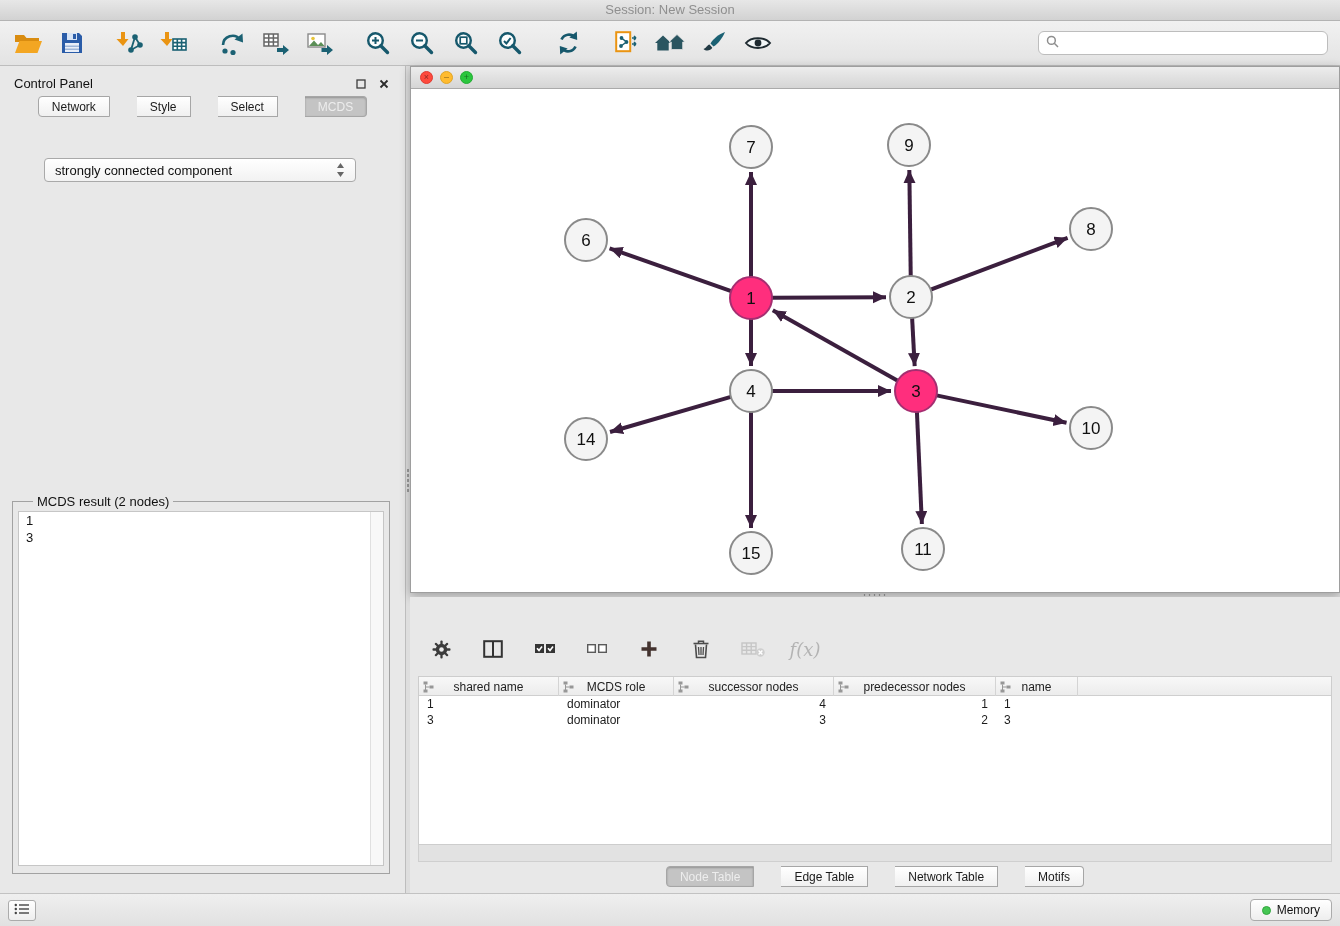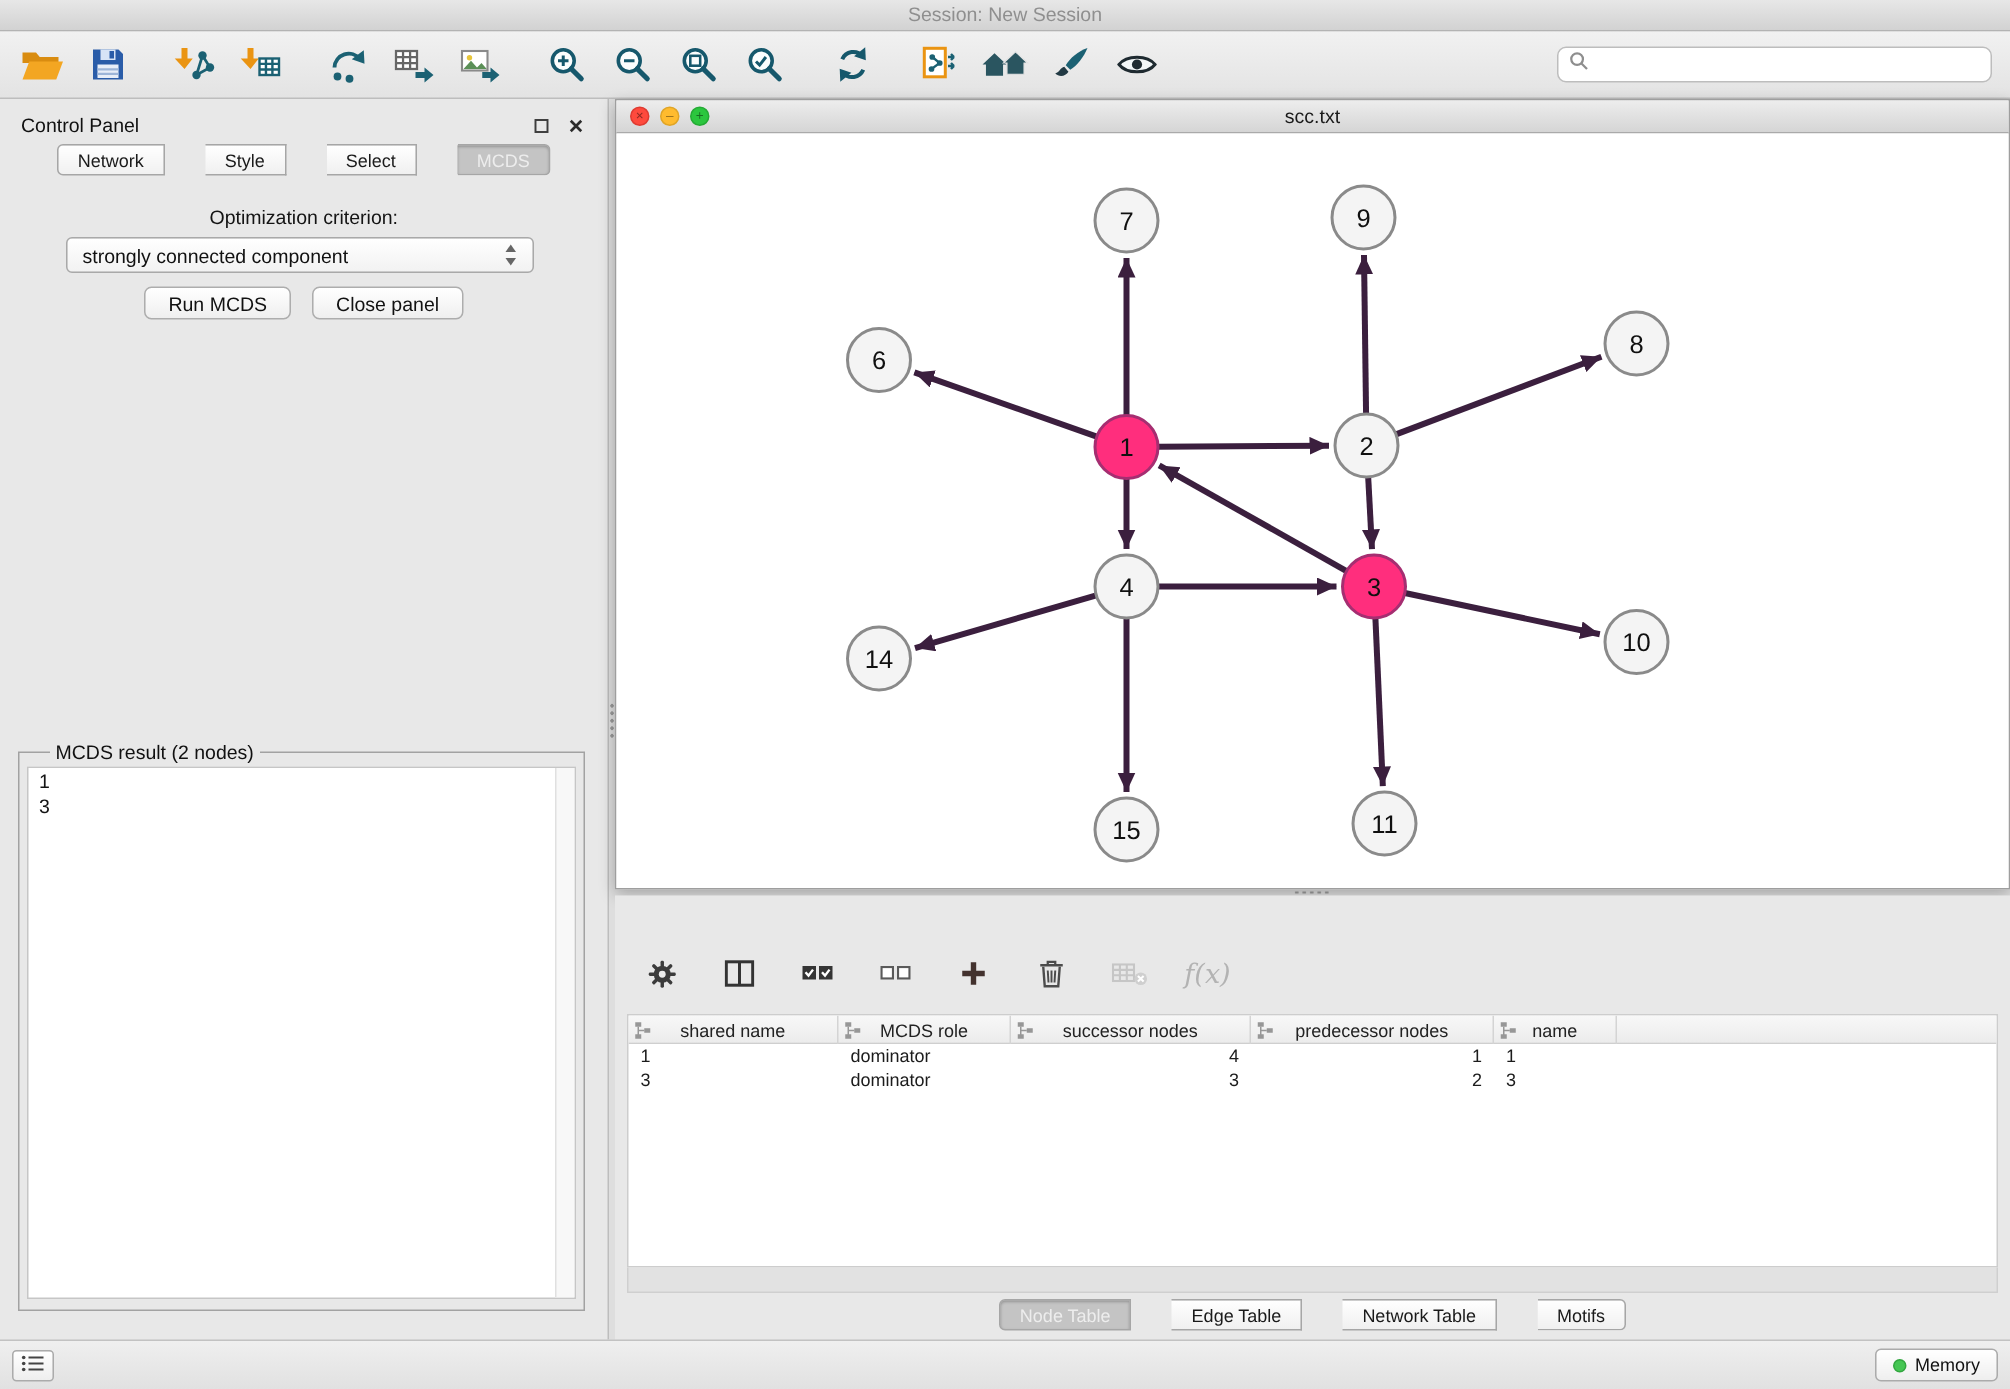--- a/index.html
+++ b/index.html
@@ -286,34 +286,29 @@
       </span>
     </div>
     <div class="cp-tabs-row">
       <div class="seg" id="cp-tabs">
           <button class="seg-btn">Network</button>
           <button class="seg-btn">Style</button>
           <button class="seg-btn">Select</button>
           <button class="seg-btn active">MCDS</button>
         </div>
     </div>
-    <div class="opt-label">Optimization criterion:</div>
     <div class="dropdown">
       <span>strongly connected component</span>
       <span class="dd-arrows">
         <svg width="9" height="16" viewBox="0 0 9 16">
             <path d="M4.5 1 L8 6 H1 Z" fill="#666"></path>
             <path d="M4.5 15 L1 10 H8 Z" fill="#666"></path>
           </svg>
       </span>
     </div>
-    <div class="cp-buttons">
-      <button class="push-btn">Run MCDS</button>
-      <button class="push-btn">Close panel</button>
-    </div>
     <fieldset class="mcds">
       <legend>MCDS result (2 nodes)</legend>
       <div class="result-box">
         <div id="result-lines">
             <div class="result-line">1</div>
             <div class="result-line">3</div>
           </div>
         <div class="result-track"></div>
       </div>
     </fieldset>
@@ -321,21 +316,20 @@
 
   <div class="v-splitter">
       <div class="grip"></div>
     </div>
   <div class="h-splitter">
       <div class="grip"></div>
     </div>
 
   <div class="net-window">
     <div class="net-titlebar">
-      <div class="net-title">scc.txt</div>
       <div class="lights">
         <button class="light red">×</button>
         <button class="light yellow">–</button>
         <button class="light green">+</button>
       </div>
     </div>
     <div class="net-canvas">
       <svg id="graph-svg" width="928" height="504" viewBox="0 0 928 504">
           <defs>
             <marker id="arrow" markerUnits="userSpaceOnUse" markerWidth="16" markerHeight="14" refX="13" refY="6" orient="auto">

